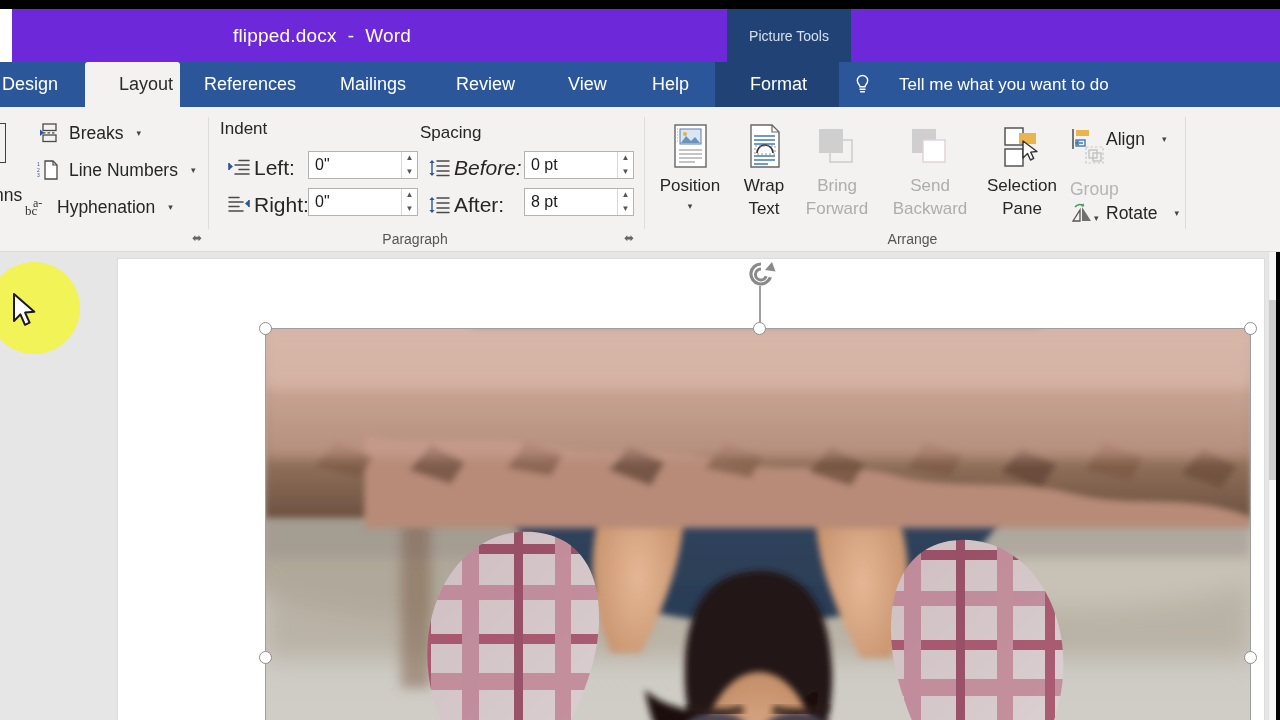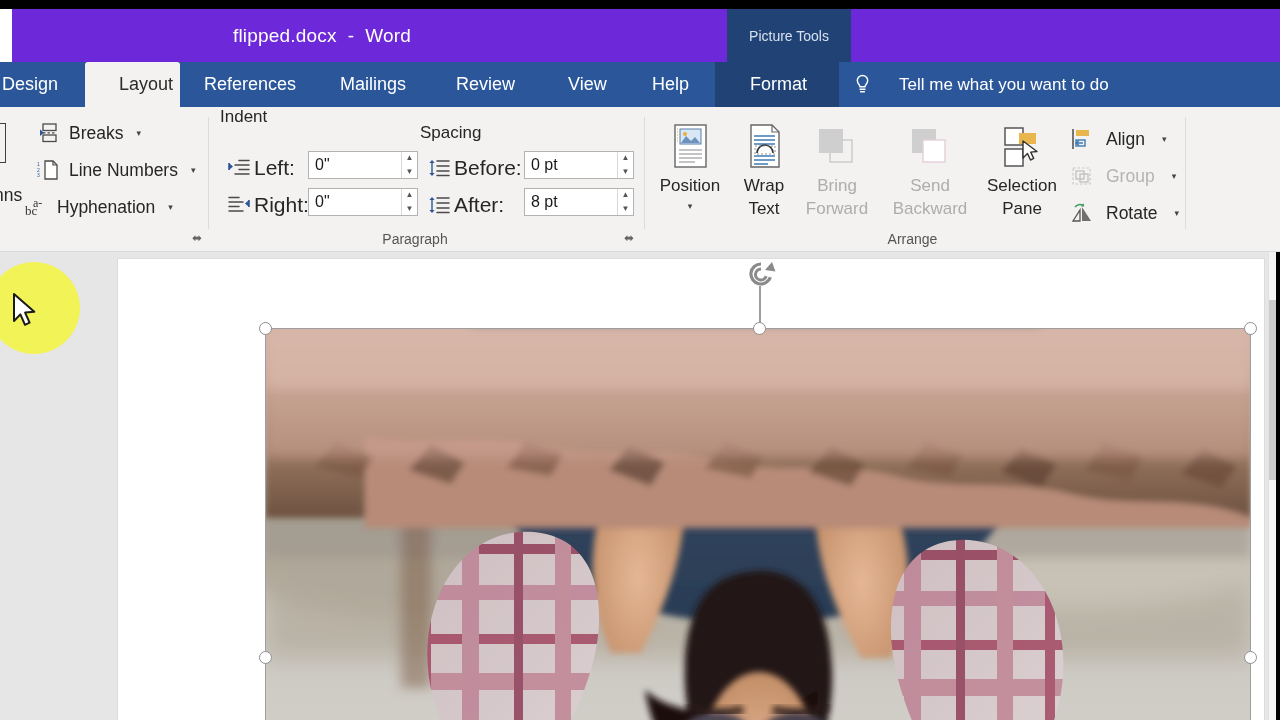--- a/index.html
+++ b/index.html
@@ -260,21 +260,21 @@
       <span>Hyphenation</span>
       <span class="caret">▾</span>
     </div>
 
     <div class="dlg-launcher" style="left:192px;">⬌</div>
   </div>
 
   <div class="grp-sep" style="left:208px;"></div>
 
   <div>
-    <div class="sec-title" style="left:220px; top:0;">Indent</div>
+    <div class="sec-title" style="left:220px; top:12px;">Indent</div>
     <div class="sec-title" style="left:420px; top:16px;">Spacing</div>
 
     <div class="field-row" style="left:228px; top:49px;">
       <span class="ind-ico">
         <svg width="22" height="18" viewBox="0 0 22 18">
           <path d="M11 1.5h10M7 6h14M11 10.5h10M7 15h14" stroke="#4a4a4a" stroke-width="1.5" stroke-linecap="round"></path>
           <path d="M1 4l4 3.5L1 11z" fill="#2b579a"></path>
             <path d="M1 4v7" stroke="#2b579a" stroke-width="1.6"></path>
         </svg>
       </span>
@@ -308,21 +308,21 @@
 
     <div class="field-row" style="left:428px; top:49px;">
       <span class="ind-ico">
         <svg width="22" height="18" viewBox="0 0 22 18">
           <path d="M9 2h12M9 7h12M9 12h12M9 16.5h12" stroke="#4a4a4a" stroke-width="1.5" stroke-linecap="round"></path>
           <path d="M4 2v14" stroke="#2b579a" stroke-width="1.4"></path>
           <path d="M4 1l2.6 3H1.4z" fill="#2b579a"></path>
             <path d="M4 17l2.6-3H1.4z" fill="#2b579a"></path>
         </svg>
       </span>
-      <span class="field-lbl" style="margin-left:4px;">Before:</span>
+      <span class="field-lbl" style="margin-left:4px;font-style:italic;">Before:</span>
     </div>
     <div class="spin" style="left:524px; top:44px; width:110px;">
       <span class="val">0 pt</span>
       <span class="arrows">
           <i>▲</i>
           <i>▼</i>
         </span>
     </div>
 
     <div class="field-row" style="left:428px; top:86px;">
@@ -423,21 +423,21 @@
           <path d="M3 1v20" stroke="#555" stroke-width="1.6"></path>
           <rect x="6" y="2" width="13" height="6" fill="#e8b64c"></rect>
           <rect x="6" y="12" width="9" height="6" fill="none" stroke="#3f7bb5" stroke-width="1.4"></rect>
           <path d="M13 15H6.5M9 12.5l-3 2.5 3 2.5" fill="none" stroke="#3f7bb5" stroke-width="1.4"></path>
         </svg>
       </span>
       <span>Align</span>
       <span class="caret">▾</span>
     </div>
 
-    <div class="small-btn dim" style="left:1070px; top:53px;">
+    <div class="small-btn dim" style="left:1070px; top:37px;flex-direction:column;">
       <span class="ico">
         <svg width="23" height="22" viewBox="0 0 23 22">
           <rect x="3" y="3" width="17" height="16" fill="none" stroke="#c7c7c7" stroke-width="1.2" stroke-dasharray="2.5 2"></rect>
           <rect x="6" y="6" width="8" height="8" fill="none" stroke="#bfbfbf" stroke-width="1.3"></rect>
           <rect x="10" y="9" width="8" height="8" fill="none" stroke="#bfbfbf" stroke-width="1.3"></rect>
         </svg>
       </span>
       <span>Group</span>
       <span class="caret">▾</span>
     </div>

